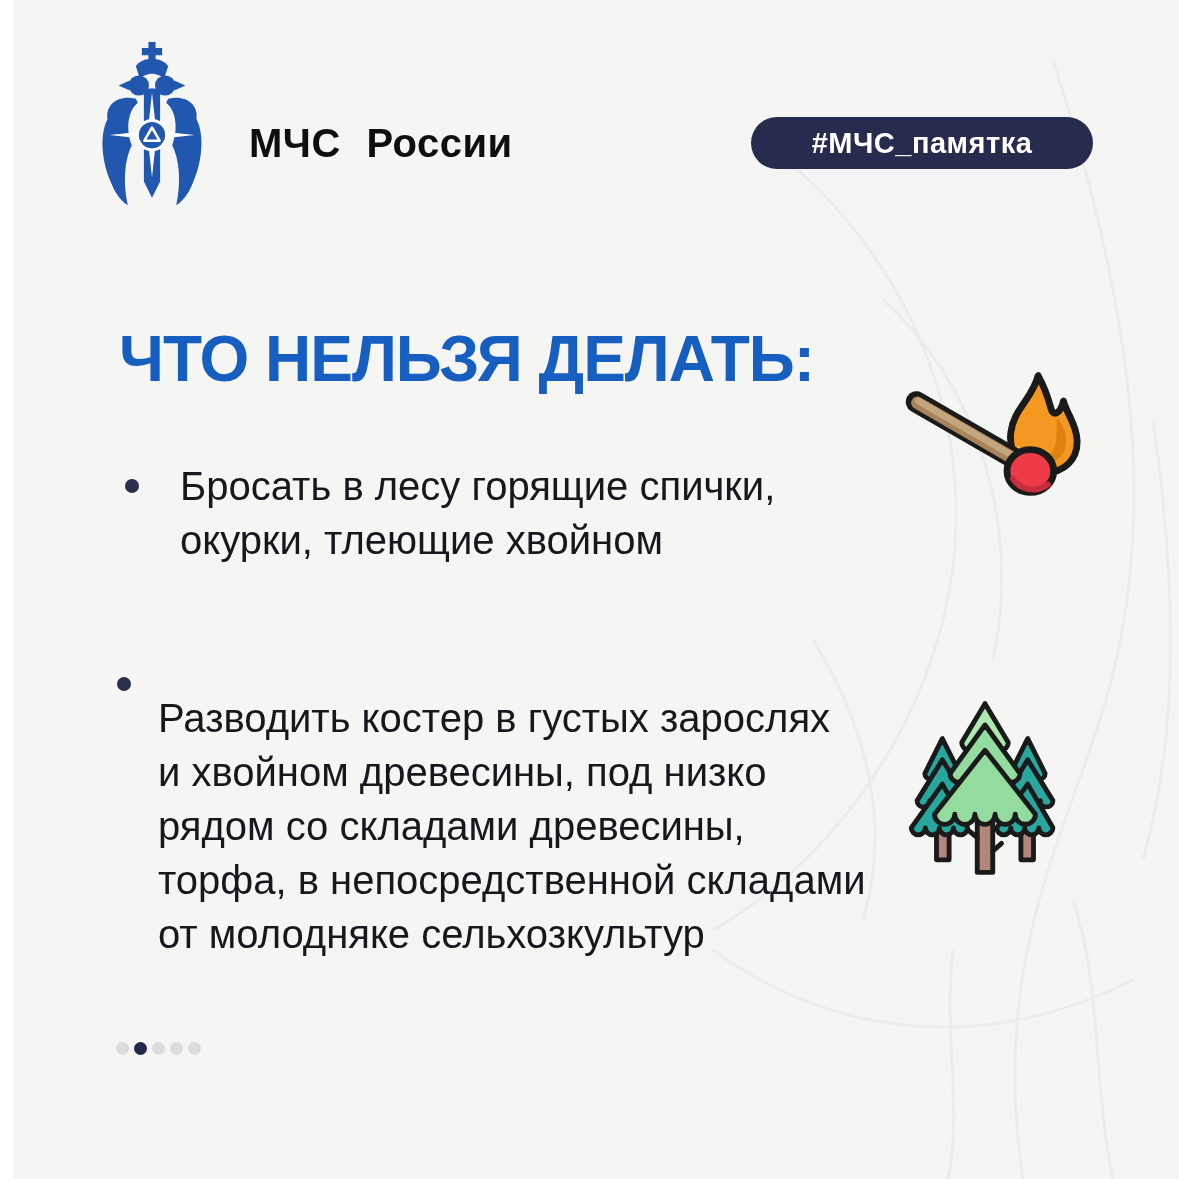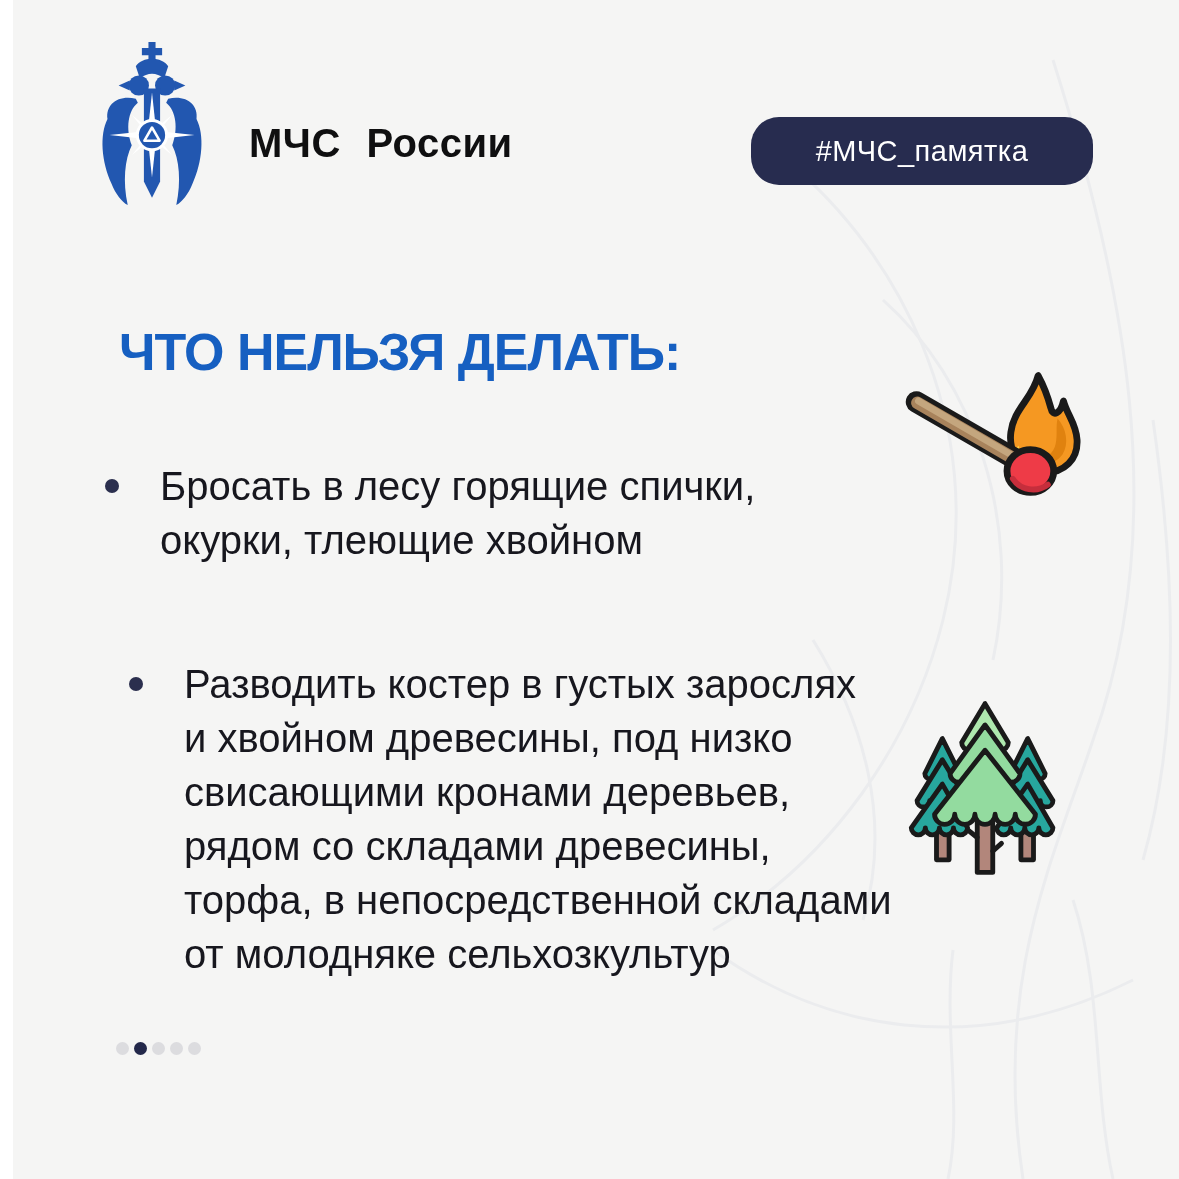--- a/index.html
+++ b/index.html
@@ -14,43 +14,43 @@
   .watermark{position:absolute;inset:0;pointer-events:none;}
 
   
   .logo{position:absolute;left:78px;top:42px;width:122px;height:172px;}
   .brand{
     position:absolute;left:236px;top:121px;
     font-size:40px;font-weight:bold;color:#0f0f10;
     letter-spacing:0.5px;word-spacing:14px;white-space:nowrap;
   }
   .badge{
-    position:absolute;left:738px;top:117px;width:342px;height:68px;
+    position:absolute;left:738px;top:117px;width:342px;height:52px;
     background:#272c4f;border-radius:28px;
     display:flex;align-items:center;justify-content:center;
-    color:#ffffff;font-size:29px;font-weight:normal;letter-spacing:0.5px;
+    color:#ffffff;font-size:29px;font-weight:bold;letter-spacing:0.5px;
   }
 
   
   .heading{
     position:absolute;left:106px;top:322px;
-    font-size:52px;font-weight:800;color:#165fc1;
+    font-size:64px;font-weight:800;color:#165fc1;
     letter-spacing:-1px;white-space:nowrap;
   }
 
   
   .bullet{position:absolute;display:flex;align-items:flex-start;}
   .bullet .dot-marker{
     width:14px;height:14px;border-radius:50%;background:#2b2f4e;
     margin-top:20px;flex:0 0 auto;
   }
   .bullet .lines{margin-left:41px;font-size:40px;line-height:54px;}
   .bullet .line{white-space:nowrap;}
-  .bullet-1{left:92px;top:459px;}
-  .bullet-2{left:116px;top:657px;}
+  .bullet-1{left:112px;top:459px;}
+  .bullet-2{left:104px;top:657px;flex-direction:column;}
 
   
   .match-icon{position:absolute;left:883px;top:362px;width:185px;height:146px;}
   .trees-icon{position:absolute;left:893px;top:692px;width:158px;height:194px;}
 
   
   .pagination{position:absolute;left:103px;top:1042px;display:flex;gap:5px;}
   .pagination .dot{width:13px;height:13px;border-radius:50%;display:inline-block;}
 </style>
 </head>
@@ -137,21 +137,20 @@
 
     <ellipse cx="138" cy="112" rx="24" ry="22" fill="#ee3b47" stroke="#1a1a1a" stroke-width="7"></ellipse>
     <path d="M120 120 a24 22 0 0 0 36 6" fill="none" stroke="#c62e3c" stroke-width="6" stroke-linecap="round"></path>
   </svg>
 
   <div class="bullet bullet-2">
     <span class="dot-marker"></span>
     <div class="lines">
       <div class="line">Разводить костер в густых зарослях</div>
       <div class="line">и хвойном древесины, под низко</div>
-      <div class="line">свисающими кронами деревьев,</div>
       <div class="line">рядом со складами древесины,</div>
       <div class="line">торфа, в непосредственной складами</div>
       <div class="line">от молодняке сельхозкультур</div>
     </div>
   </div>
 
   <svg class="trees-icon" viewBox="0 0 160 200">
     <g stroke="#1a1a1a" stroke-width="5" stroke-linejoin="round" stroke-linecap="round">
 
       <g>

